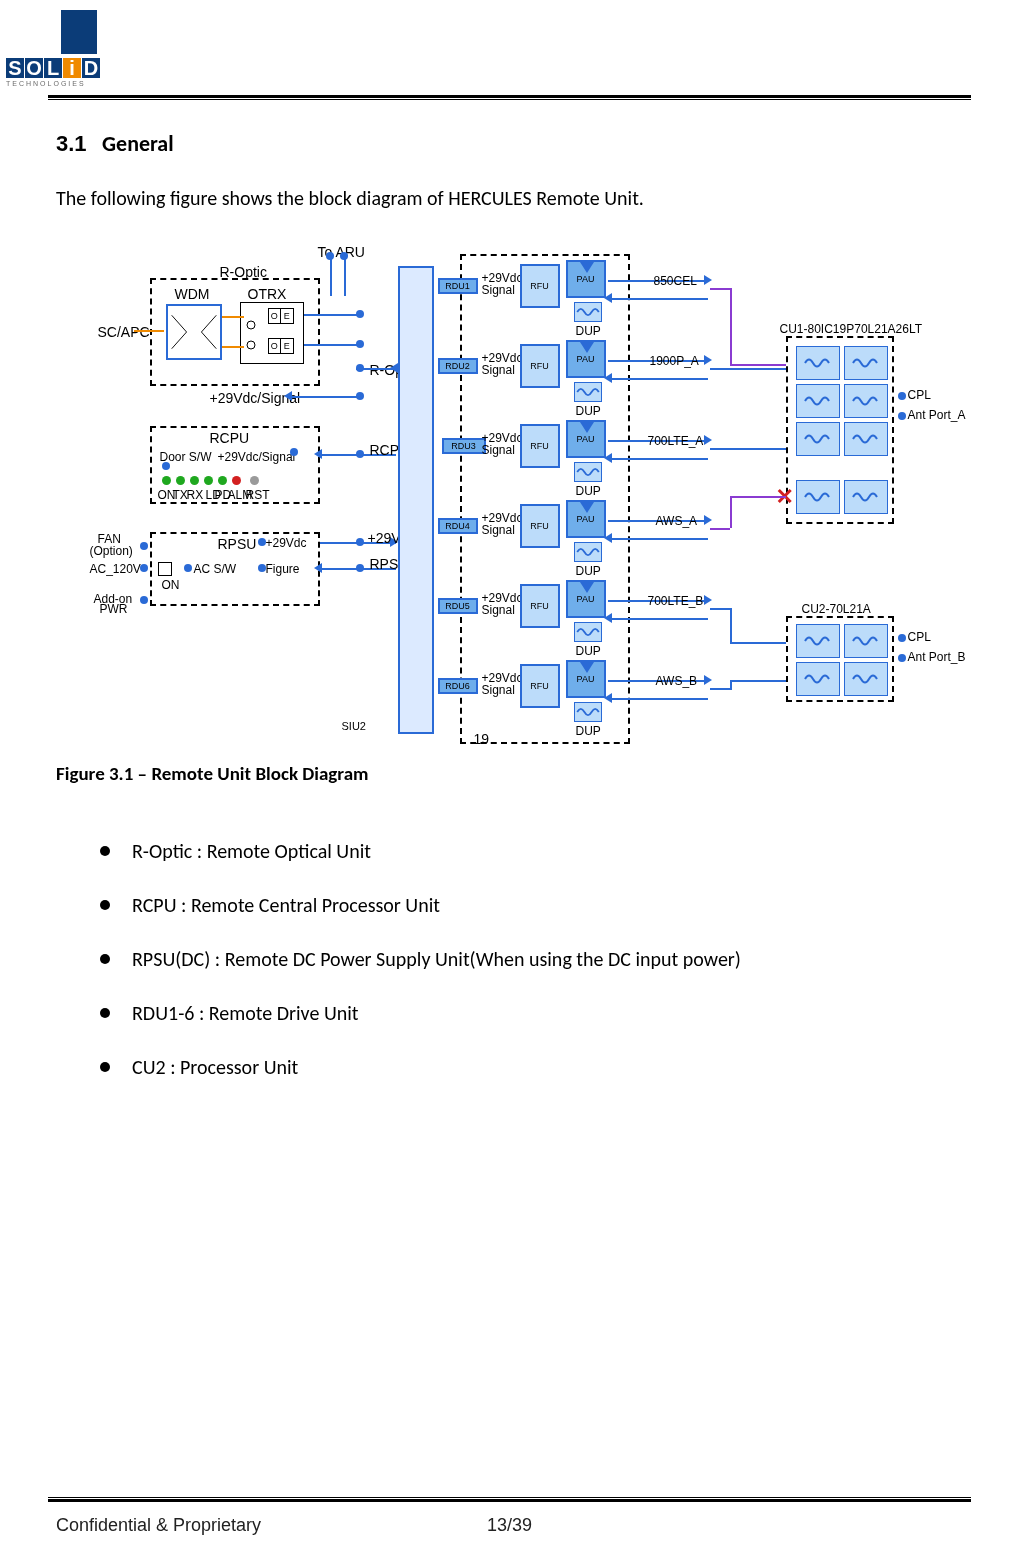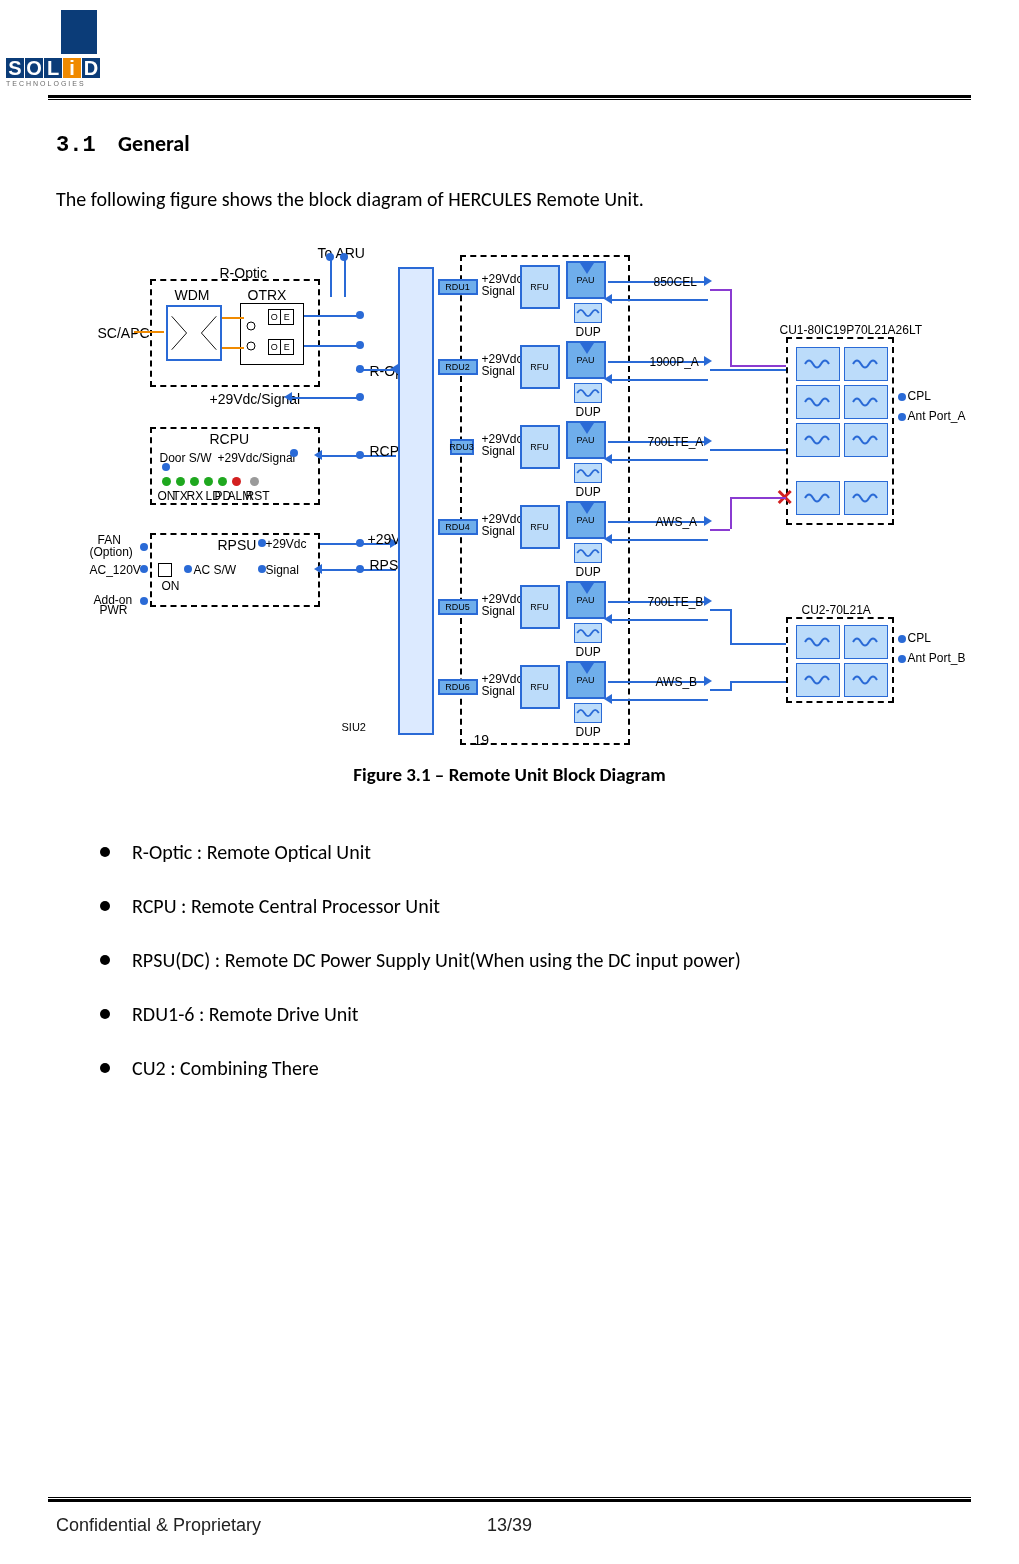--- a/index.html
+++ b/index.html
@@ -8,26 +8,26 @@
   .logo{position:absolute;left:6px;top:10px;width:95px;height:70px}
   .logo-bar{background:#0b3c78;width:36px;height:44px;position:absolute;left:55px;top:0}
   .logo-row{position:absolute;top:48px;left:0;display:flex;align-items:flex-end}
   .logo-letter{font-family:Arial,sans-serif;font-weight:700;font-size:20px;color:#fff;background:#0b3c78;width:18px;height:20px;display:flex;align-items:center;justify-content:center;margin-right:1px}
   .logo-letter.i{background:#f08a00}
   .logo-sub{position:absolute;top:70px;left:0;font-size:7px;letter-spacing:2px;color:#6b6b6b;font-family:Arial,sans-serif}
   .hr-top{position:absolute;left:48px;right:48px;top:95px;height:0;border-top:3px solid #000;border-bottom:1px solid #000;padding-top:1px}
   .hr-bot{position:absolute;left:48px;right:48px;bottom:62px;height:0;border-top:1px solid #000;border-bottom:3px solid #000;padding-top:1px}
   
   .body{position:absolute;left:56px;right:56px;top:128px}
-  .sec-num{font-family:Liberation Mono, monospace;font-weight:700;font-size:22px;margin-right:17px}
+  .sec-num{font-family:Liberation Sans, sans-serif;font-weight:700;font-size:22px;margin-right:10px}
   .sec-title{font-weight:700;font-size:22px}
   h2{margin:0 0 28px 0}
   .para{font-size:20px;line-height:1.35;margin:0 0 24px 0}
   .fig{width:100%;display:flex;justify-content:center;margin:10px 0 16px 0}
-  .fig-cap{text-align:center;font-weight:700;font-size:19px;margin:6px 0 54px 0}
+  .fig-cap{text-align:left;font-weight:700;font-size:19px;margin:6px 0 54px 0}
   ul.bul{list-style:none;padding:0;margin:0}
   ul.bul li{position:relative;padding-left:76px;font-size:20px;margin:0 0 30px 0}
   ul.bul li::before{content:"";position:absolute;left:44px;top:7px;width:10px;height:10px;border-radius:50%;background:#000}
   
   .footer{position:absolute;left:56px;right:56px;bottom:28px;display:flex;justify-content:space-between;font-family:Arial,sans-serif;font-size:18px;color:#222}
   .footer .mid{position:absolute;left:0;right:0;text-align:center}
 
   
   .diagram{position:relative;width:840px;height:510px;font-family:Arial,sans-serif;font-size:10px;color:#000}
   .diagram *{box-sizing:border-box}
@@ -179,21 +179,21 @@
         <div class="lbl sm" style="left:10px;top:366px">PWR</div>
         <div class="node" style="left:50px;top:306px"></div>
         <div class="node" style="left:50px;top:328px"></div>
         <div class="node" style="left:50px;top:360px"></div>
         <div class="lbl" style="left:128px;top:300px">RPSU</div>
         <div class="lbl sm" style="left:72px;top:342px">ON</div>
         <div style="position:absolute;left:68px;top:326px;width:14px;height:14px;background:#fff;border:1px solid #000"></div>
         <div class="node" style="left:94px;top:328px"></div>
         <div class="lbl sm" style="left:104px;top:326px">AC S/W</div>
         <div class="lbl sm" style="left:176px;top:300px">+29Vdc</div>
-        <div class="lbl sm" style="left:176px;top:326px">Signal</div>
+        <div class="lbl sm" style="left:176px;top:326px">Figure</div>
         <div class="node" style="left:168px;top:302px"></div>
         <div class="node" style="left:168px;top:328px"></div>
 
         <div class="wire h" style="left:230px;top:306px;width:76px"></div>
         <div class="arrR" style="left:300px;top:301px"></div>
         <div class="node" style="left:266px;top:302px"></div>
         <div class="lbl" style="left:278px;top:294px">+29Vdc</div>
         <div class="wire h" style="left:230px;top:332px;width:76px"></div>
         <div class="arrL" style="left:224px;top:327px"></div>
         <div class="node" style="left:266px;top:328px"></div>
@@ -310,21 +310,21 @@
               <path d="M2 10 Q6 3 10 10 T18 10 T26 10" stroke="#2a6ad6" stroke-width="2" fill="none"></path>
             </svg></div>
         <div class="lbl sm" style="left:486px;top:168px">DUP</div>
         <div class="wire h" style="left:518px;top:124px;width:100px"></div>
         <div class="arrR" style="left:614px;top:119px"></div>
         <div class="wire h" style="left:518px;top:142px;width:100px"></div>
         <div class="arrL" style="left:514px;top:137px"></div>
         <div class="lbl sm" style="left:560px;top:118px">1900P_A</div>
         <div class="wire h" style="left:620px;top:132px;width:76px"></div>
 
-        <div class="blk" style="left:360px;top:202px;width:24px;height:16px">RDU3</div>
+        <div class="blk" style="left:352px;top:202px;width:44px;height:16px">RDU3</div>
         <div class="lbl sm" style="left:392px;top:196px;width:36px;white-space:normal;line-height:1">+29Vdc/
 Signal</div>
         <div class="blk light" style="left:430px;top:188px;width:40px;height:44px">RFU</div>
         <div class="blk" style="left:476px;top:184px;width:40px;height:38px">PAU</div>
         <div class="amp dn" style="left:490px;top:186px"></div>
         <div class="mini" style="left:484px;top:226px"><svg viewBox="0 0 28 20">
               <path d="M2 10 Q6 3 10 10 T18 10 T26 10" stroke="#2a6ad6" stroke-width="2" fill="none"></path>
             </svg></div>
         <div class="lbl sm" style="left:486px;top:248px">DUP</div>
         <div class="wire h" style="left:518px;top:204px;width:100px"></div>
@@ -395,21 +395,21 @@
     </div>
 
     <p class="fig-cap">Figure 3.1 – Remote Unit Block Diagram</p>
 
 
     <ul class="bul">
       <li>R-Optic : Remote Optical Unit</li>
       <li>RCPU : Remote Central Processor Unit</li>
       <li>RPSU(DC) :    Remote DC Power Supply Unit(When using the DC input power)</li>
       <li>RDU1-6 : Remote Drive Unit</li>
-      <li>CU2 : Combining There</li>
+      <li>CU2 : Processor Unit</li>
     </ul>
   </div>
 
   <div class="hr-bot"></div>
   <div class="footer">
     <span>Confidential &amp; Proprietary</span>
     <span class="mid">13/39</span>
     <span></span>
   </div>
 </div>

